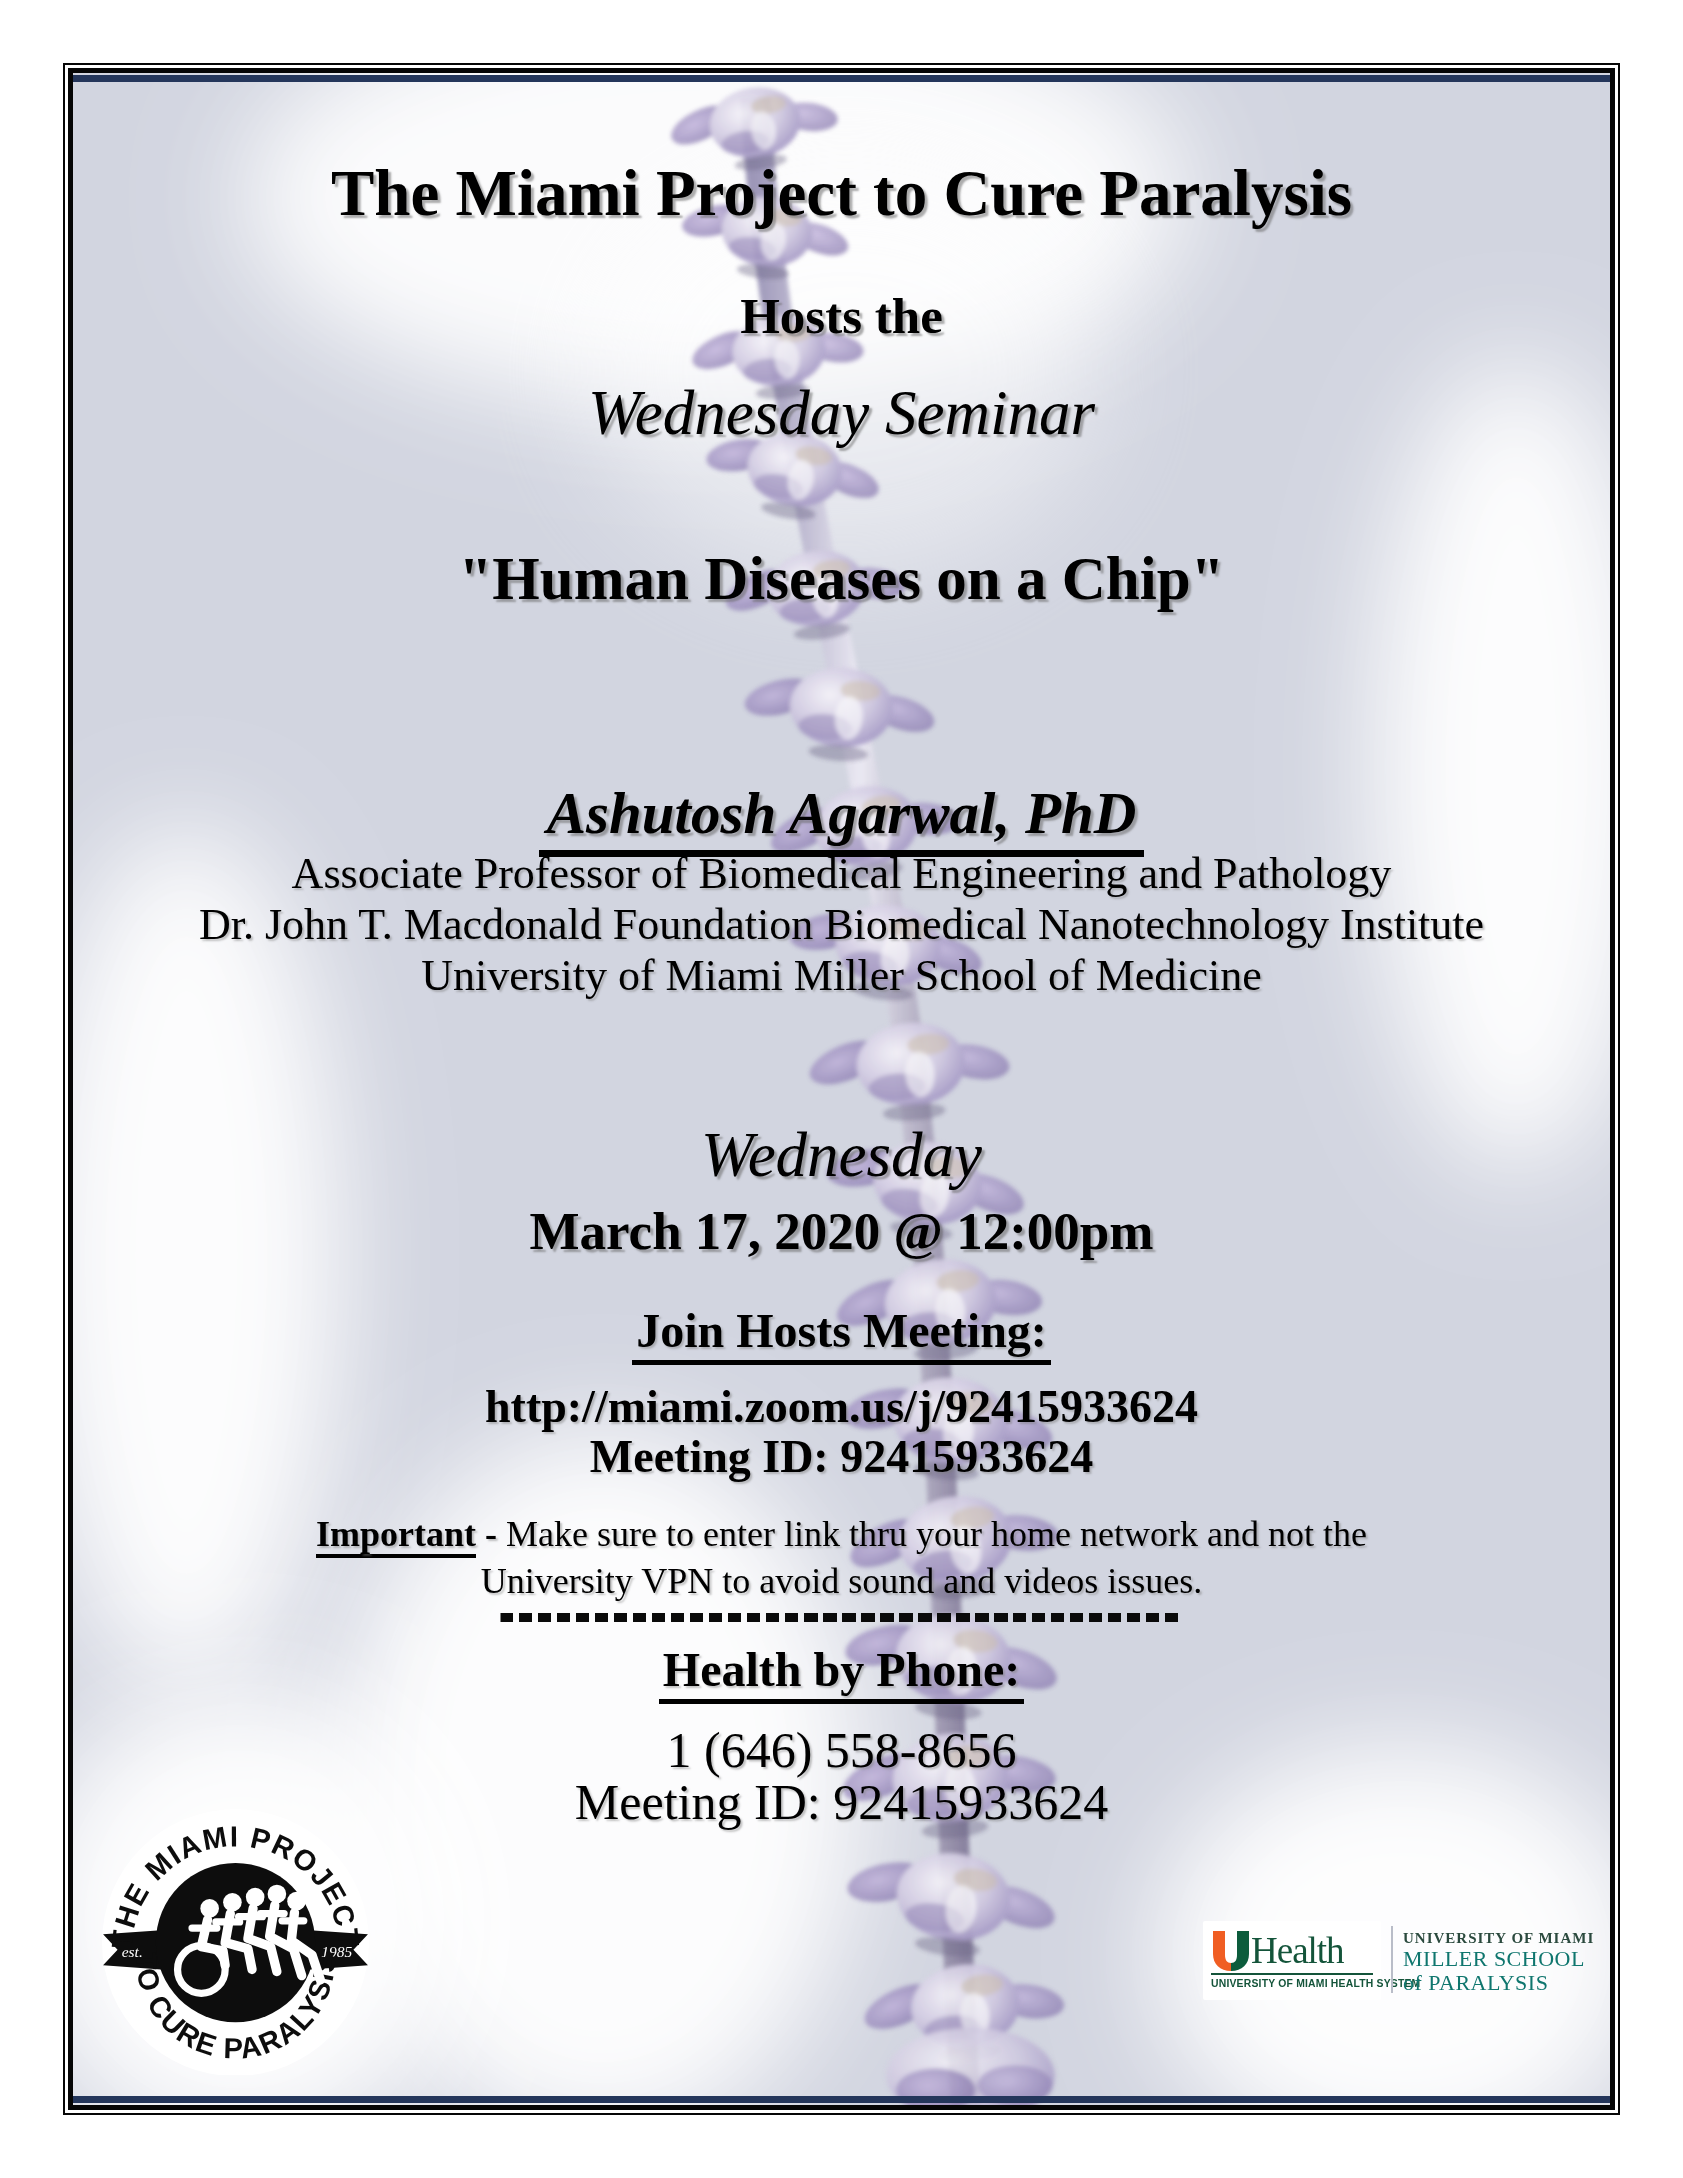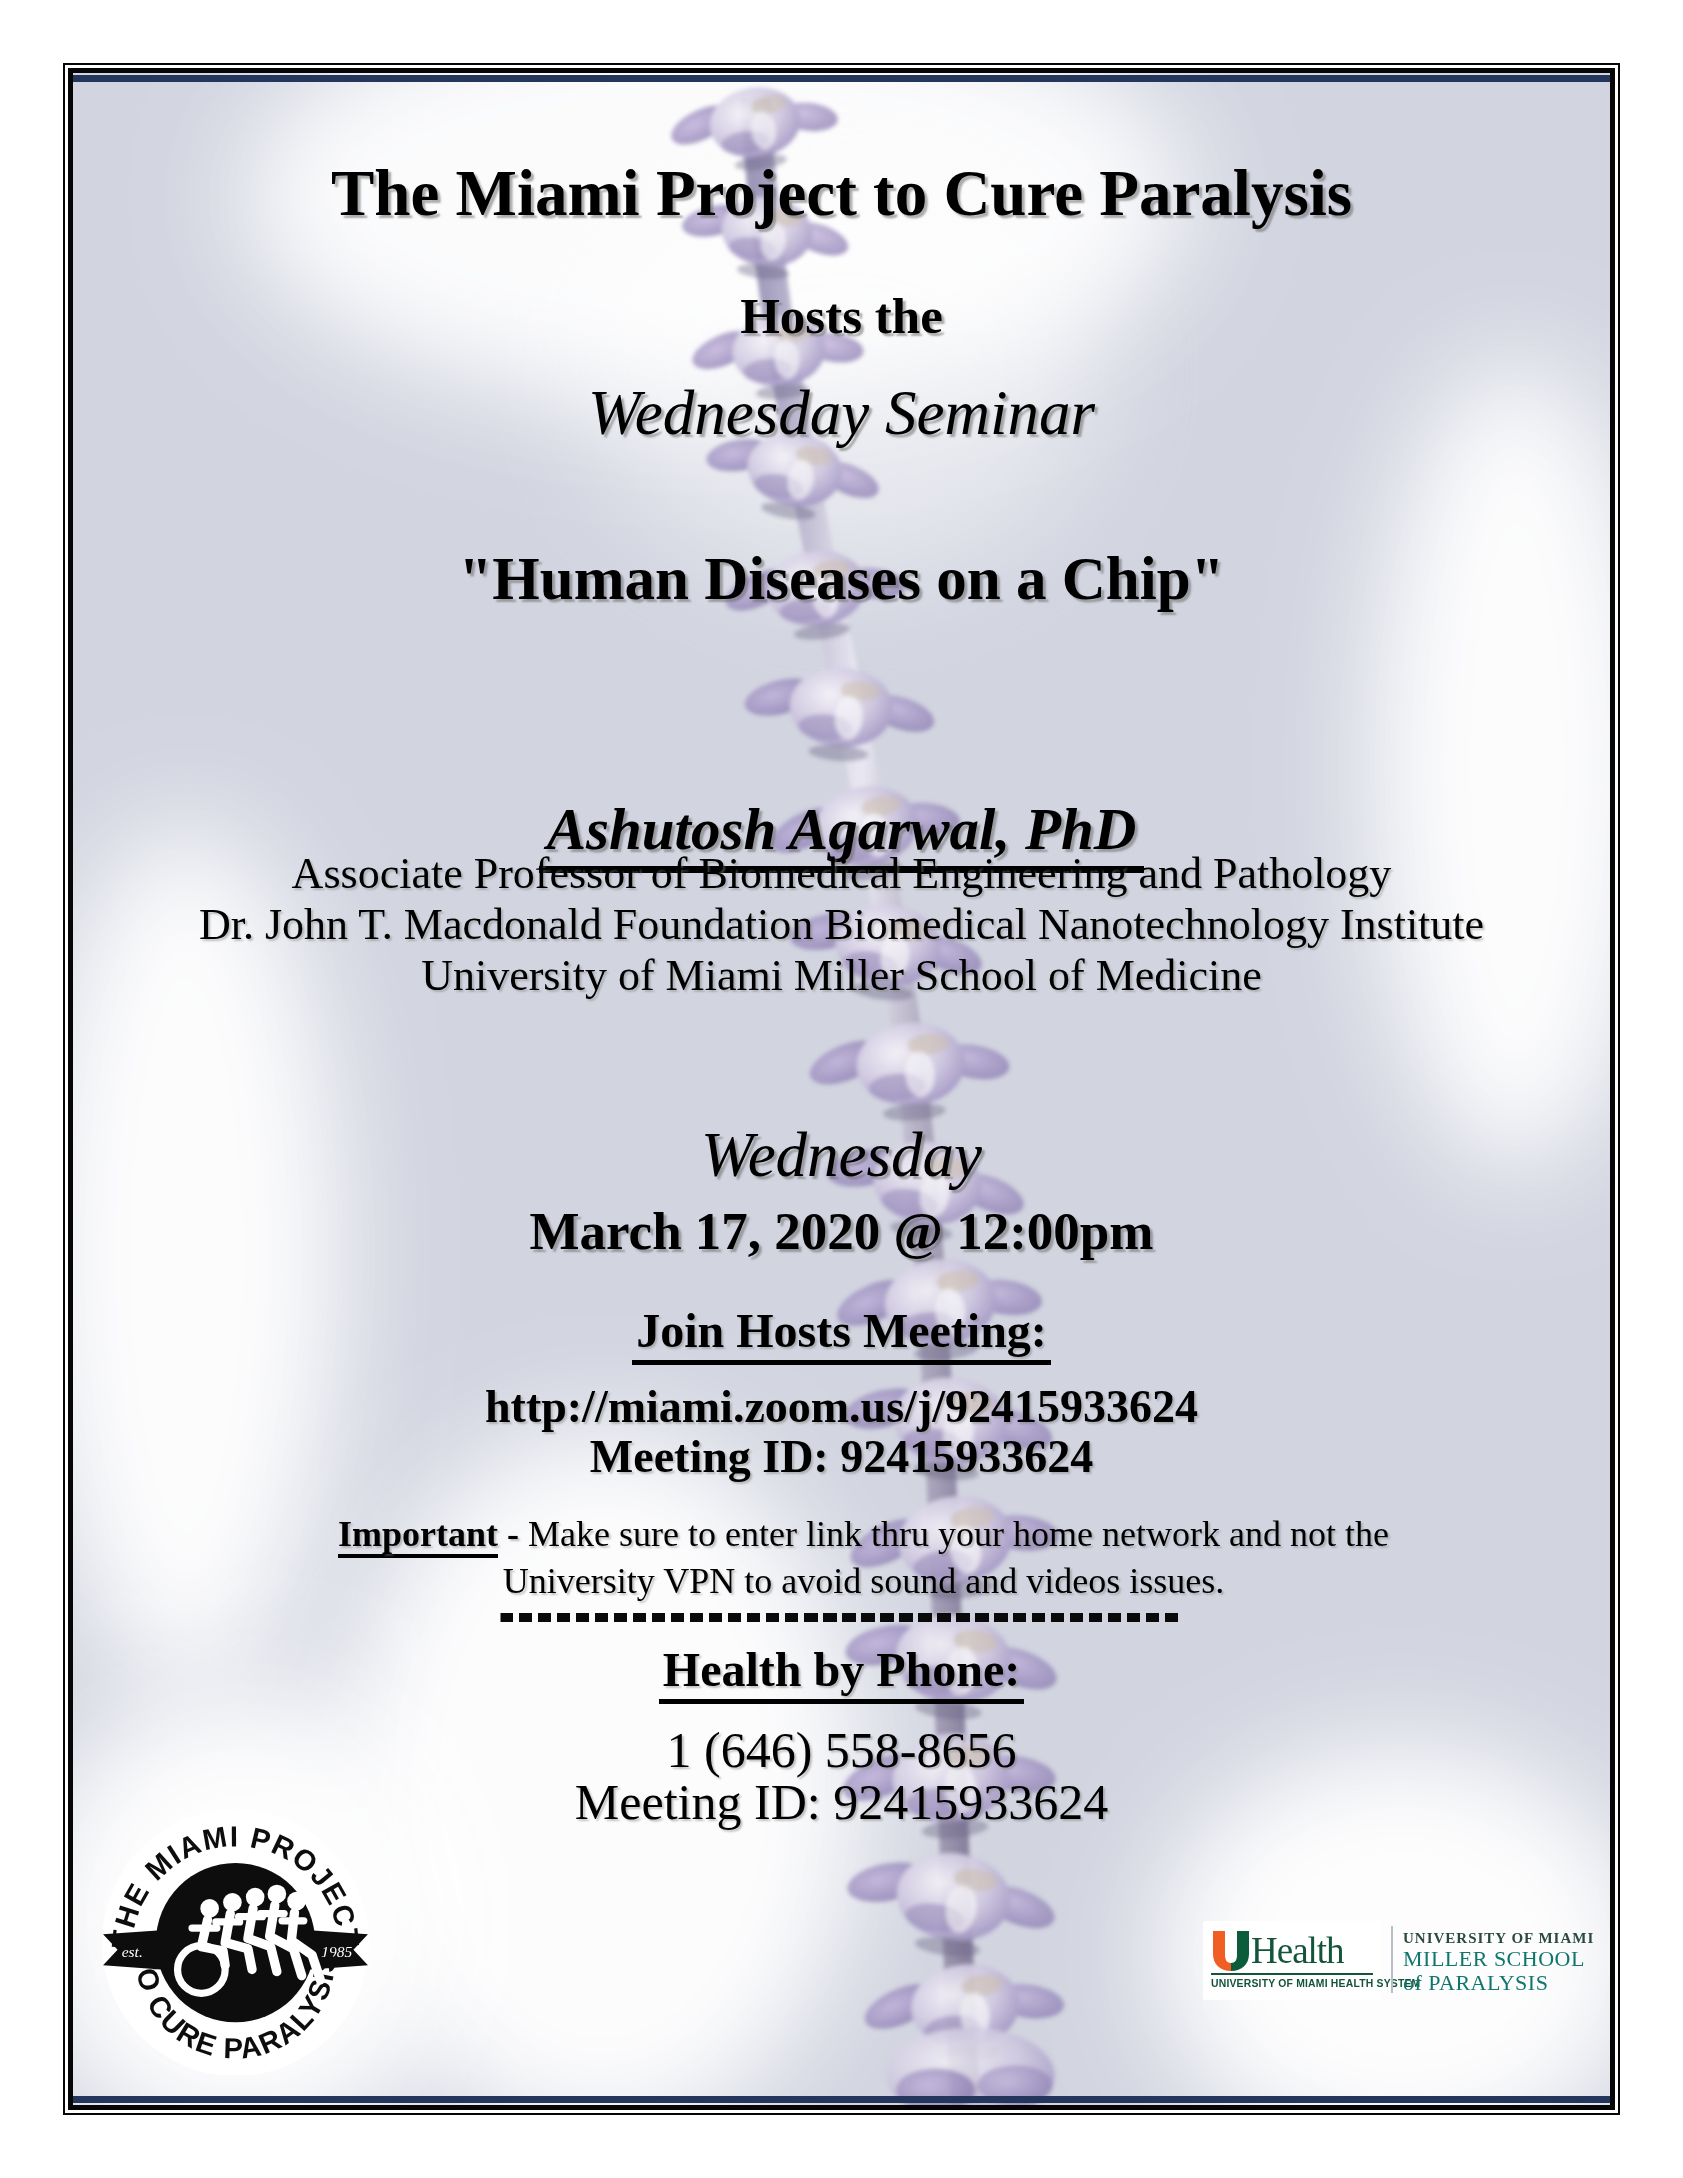--- a/index.html
+++ b/index.html
@@ -39,32 +39,32 @@
   .i  { font-style:italic; }
   .sh   { text-shadow:3px 3px 2px rgba(105,105,105,.55); }
   .shsm { text-shadow:2px 2px 2px rgba(125,125,125,.45); }
 
   .org-title   { top:84px;   font-size:65px; }
   .hosts       { top:215px;  font-size:51px; }
   .series      { top:305px;  font-size:63px; }
   .talk        { top:472px;  font-size:61px; }
 
   .speaker-name{ top:707px;  font-size:59px; }
-  .speaker-name span { display:inline-block; border-bottom:7px solid #000; padding:0 8px 4px 8px;margin-top:16px; }
+  .speaker-name span { display:inline-block; border-bottom:7px solid #000; padding:0 8px 4px 8px; }
   .speaker-lines{ top:775px; font-size:44px; line-height:51px; }
 
   .day2        { top:1047px; font-size:63px; }
   .datetime    { top:1129px; font-size:53px; }
 
   .zoom-head   { top:1231px; font-size:48px; }
   .zoom-head span { display:inline-block; border-bottom:5px solid #000; padding:0 4px 2px 4px; }
   .zoom-url    { top:1308px; font-size:46px; }
   .zoom-id     { top:1358px; font-size:46px; }
 
-  .important   { top:1438px; font-size:36px; line-height:47px;padding-left:22px; }
+  .important   { top:1438px; font-size:36px; line-height:47px; }
   .important .lbl { font-weight:bold; border-bottom:4px solid #000; }
   .important .lbl-dash { font-weight:bold; }
 
   .dashes {
     position:absolute; z-index:6; top:1540px; left:50%; width:683px; height:9px;
     transform:translateX(-50%);
     background:repeating-linear-gradient(90deg,#0a0a0a 0 13px, transparent 13px 19px);
   }
 
   .listen-head { top:1570px; font-size:48px; }

